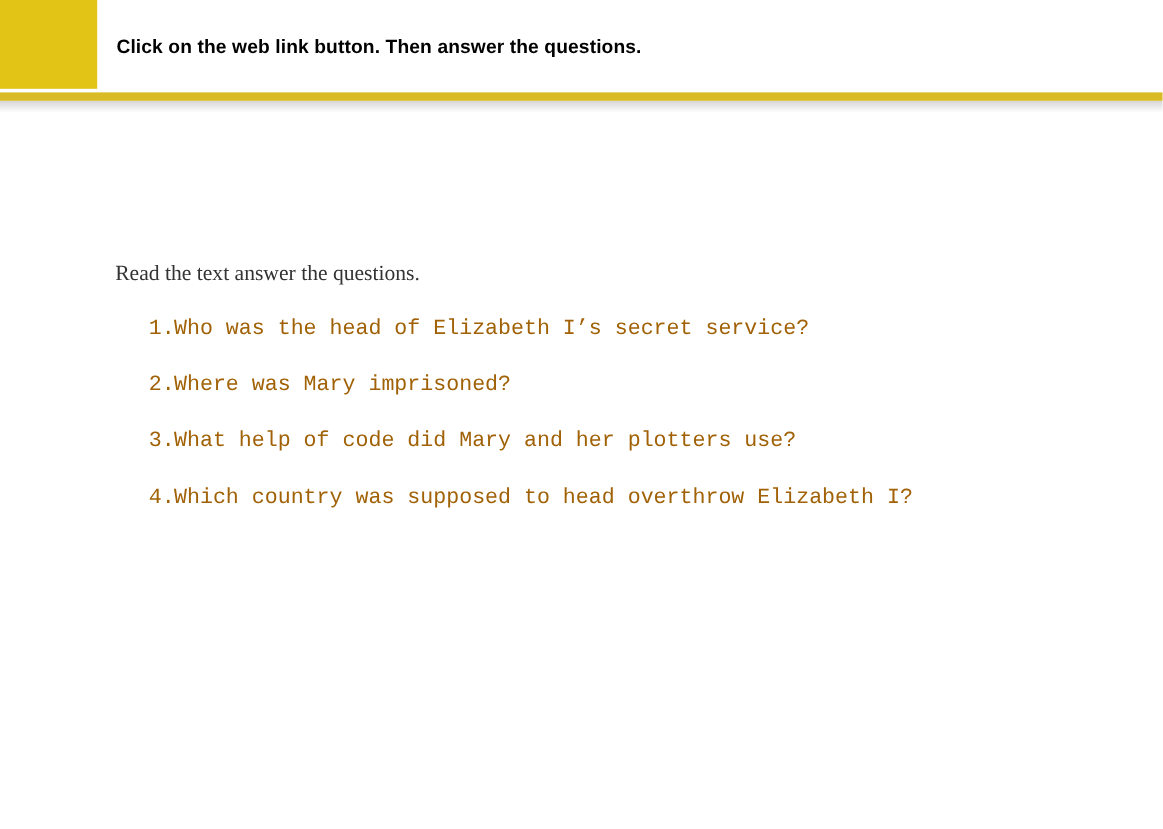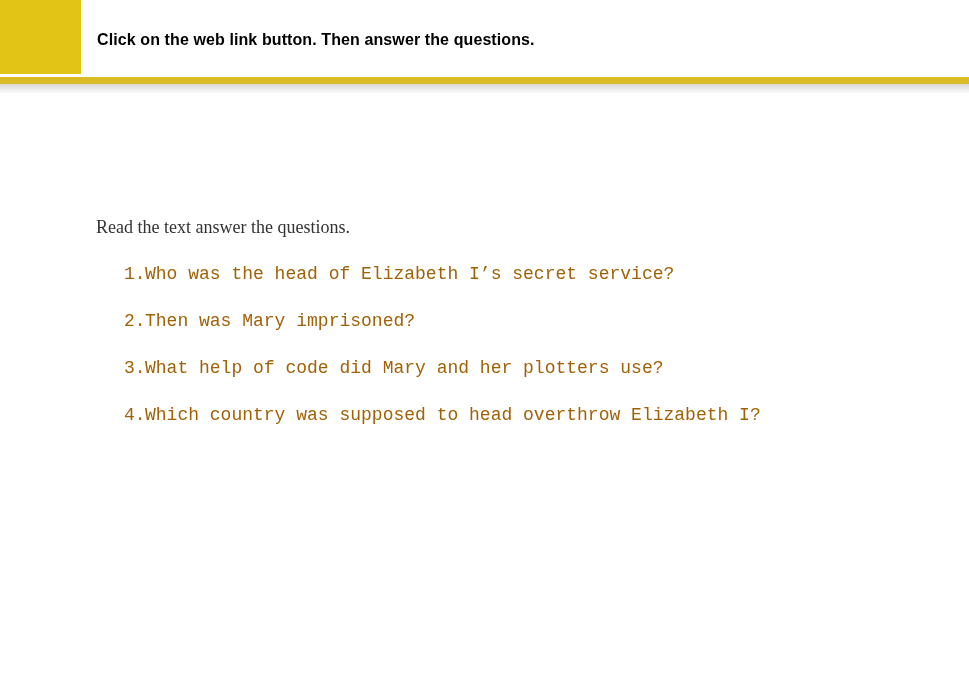--- a/index.html
+++ b/index.html
@@ -96,21 +96,21 @@
   <div class="divider-shadow"></div>
 
   <main class="content">
     <p class="intro">Read the text answer the questions.</p>
 
     <ol class="questions">
       <li class="question">
         <span class="q-num">1.</span><span class="q-text">Who was the head of Elizabeth I’s secret service?</span>
       </li>
       <li class="question">
-        <span class="q-num">2.</span><span class="q-text">Then was Mary imprisoned?</span>
+        <span class="q-num">2.</span><span class="q-text">Where was Mary imprisoned?</span>
       </li>
       <li class="question">
         <span class="q-num">3.</span><span class="q-text">What help of code did Mary and her plotters use?</span>
       </li>
       <li class="question">
         <span class="q-num">4.</span><span class="q-text">Which country was supposed to head overthrow Elizabeth I?</span>
       </li>
     </ol>
   </main>
 

